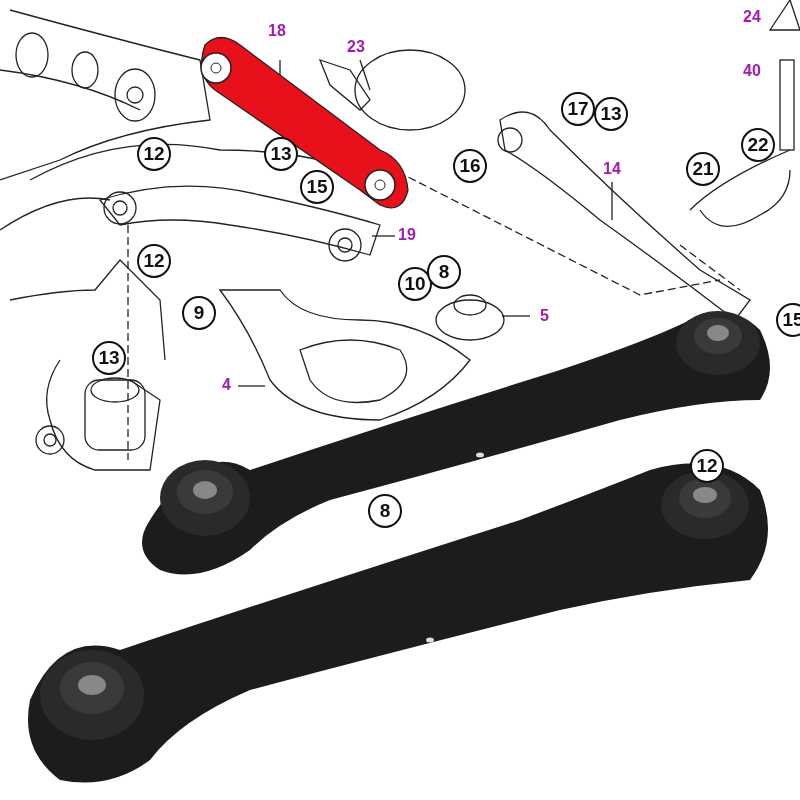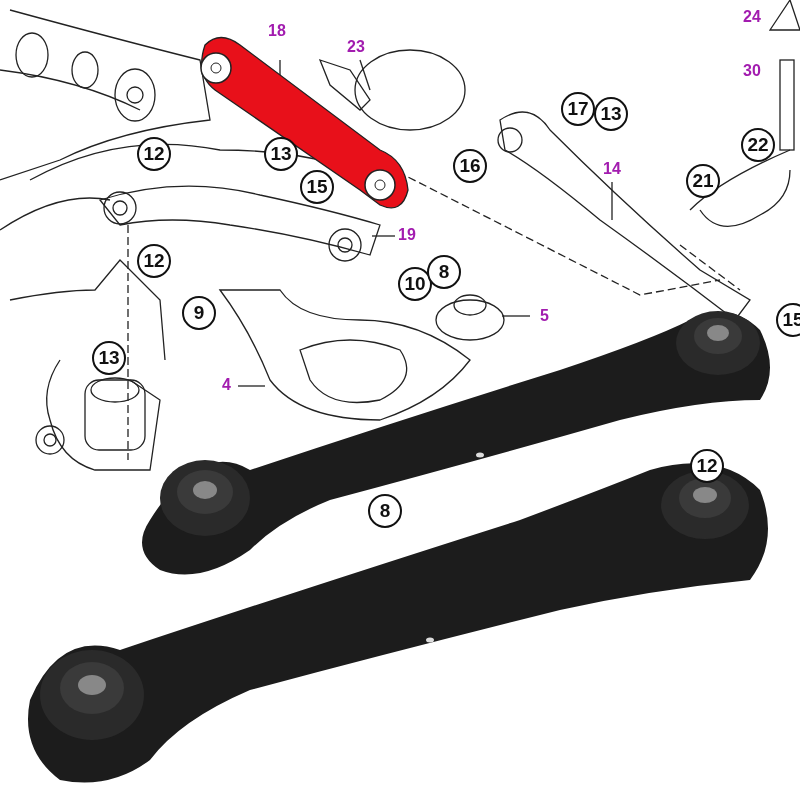--- a/index.html
+++ b/index.html
@@ -100,28 +100,28 @@
   <div class="callout" style="left:137px;top:137px">12</div>
   <div class="callout" style="left:264px;top:137px">13</div>
   <div class="callout" style="left:300px;top:170px">15</div>
   <div class="callout" style="left:137px;top:244px">12</div>
   <div class="callout" style="left:182px;top:296px">9</div>
   <div class="callout" style="left:92px;top:341px">13</div>
   <div class="callout" style="left:453px;top:149px">16</div>
   <div class="callout" style="left:561px;top:92px">17</div>
   <div class="callout" style="left:594px;top:97px">13</div>
   <div class="callout" style="left:741px;top:128px">22</div>
-  <div class="callout" style="left:686px;top:164px">21</div>
+  <div class="callout" style="left:686px;top:152px">21</div>
   <div class="callout" style="left:398px;top:267px">10</div>
   <div class="callout" style="left:427px;top:255px">8</div>
   <div class="callout" style="left:368px;top:494px">8</div>
   <div class="callout" style="left:690px;top:449px">12</div>
   <div class="callout" style="left:776px;top:303px">15</div>
 
   <div class="plain" style="left:268px;top:22px">18</div>
   <div class="plain" style="left:347px;top:38px">23</div>
   <div class="plain" style="left:398px;top:226px">19</div>
   <div class="plain" style="left:603px;top:160px">14</div>
   <div class="plain" style="left:743px;top:8px">24</div>
-  <div class="plain" style="left:743px;top:62px">30</div>
+  <div class="plain" style="left:743px;top:62px">40</div>
   <div class="plain" style="left:222px;top:376px">4</div>
   <div class="plain" style="left:540px;top:307px">5</div>
 </div>
 
 </body></html>

